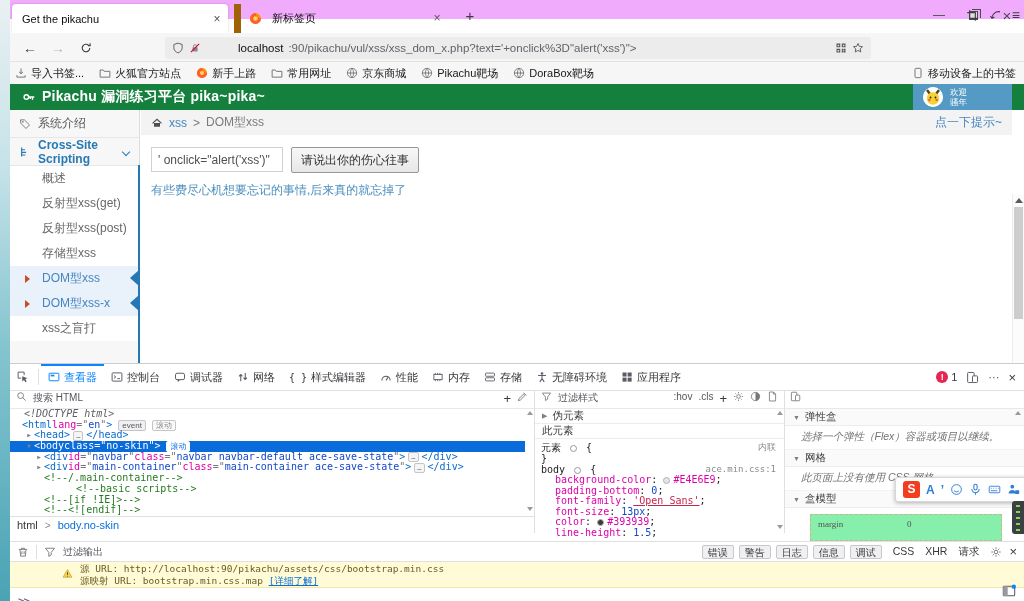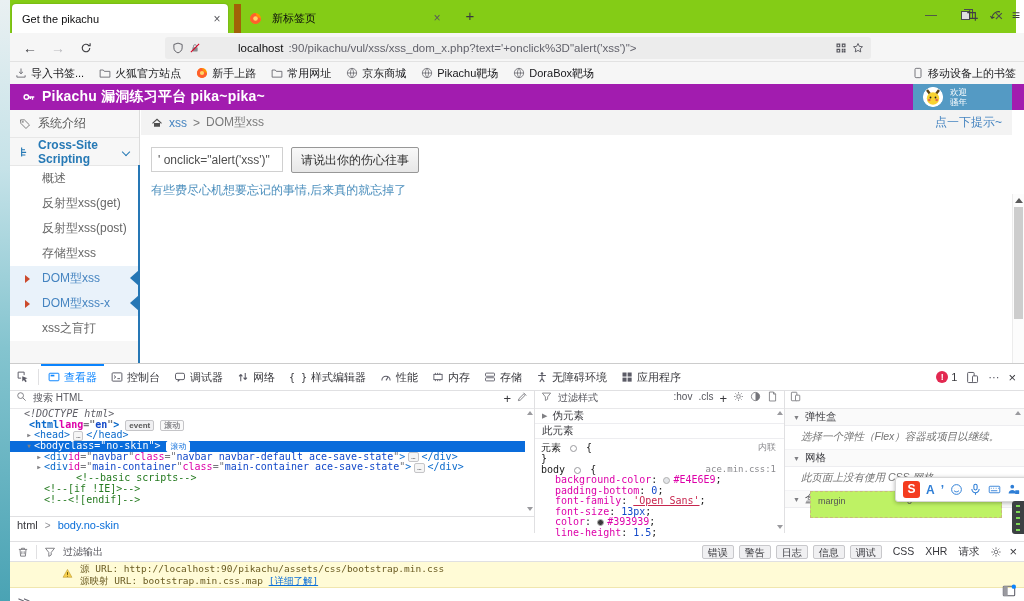--- a/index.html
+++ b/index.html
@@ -10,21 +10,21 @@
 .ic{display:inline-flex;align-items:center;justify-content:center;}
 .ic svg{width:12px;height:12px;}
 
 
 #strip{position:absolute;left:0;top:0;width:10px;height:601px;
 background:linear-gradient(180deg,#e9f0f2 0%,#c5e2e8 28%,#84c4cf 58%,#4aa3b4 100%);}
 
 #win{position:absolute;left:10px;top:0;width:1014px;height:601px;background:#fff;}
 
 
-#tabstrip{position:absolute;left:0;top:0;right:8px;height:33px;background:#84cc16;}
+#tabstrip{position:absolute;left:0;top:0;right:0;height:19px;background:#f0abfc;}
 .tab{position:absolute;top:4px;height:29px;display:flex;align-items:center;font-size:11px;color:#0c0c0d;}
 .tab.active{left:2px;width:216px;background:#fff;border-radius:4px 4px 0 0;box-shadow:0 0 2px rgba(0,0,0,.25);}
 .tab.t2{left:224px;width:214px;border-left:7px solid #a16207;font-family:Liberation Mono, monospace;}
 .tab .ttl{flex:1;padding-left:10px;white-space:nowrap;overflow:hidden;}
 .tab .fav{margin-left:8px;}
 .tab .fav svg{width:13px;height:13px;}
 .tab .tx{width:22px;text-align:center;color:#57575c;font-size:12px;}
 #tabplus{position:absolute;left:450px;top:7px;width:20px;text-align:center;font-size:15px;color:#3a3a3e;}
 #winctl{position:absolute;top:0;right:0;height:30px;display:flex;}
 #winctl .wbtn{width:34px;display:flex;align-items:center;justify-content:center;color:#4a4a4f;font-size:12px;}
@@ -45,21 +45,21 @@
 
 
 #bm{position:absolute;left:0;top:62px;right:0;height:22px;background:#f6f6f6;display:flex;align-items:center;font-size:11px;color:#18181b;}
 #bookmarks{display:flex;align-items:center;padding-left:5px;gap:15px;}
 .bm-item{display:flex;align-items:center;gap:4px;white-space:nowrap;}
 .bm-item .ic{color:#6a6a70;}
 #bmright{position:absolute;right:8px;display:flex;align-items:center;gap:4px;color:#18181b;}
 #bmright .ic{color:#6a6a70;}
 
 
-#phead{position:absolute;left:0;top:84px;right:0;height:26px;background:#a21caf;color:#fff;}
+#phead{position:absolute;left:0;top:84px;right:0;height:26px;background:#15803d;color:#fff;}
 #phead .keyic{position:absolute;left:12px;top:6px;color:#fff;}
 #phead .keyic svg{width:14px;height:14px;}
 #ptitle{position:absolute;left:32px;top:4px;font-size:14px;font-weight:600;letter-spacing:.2px;}
 #pavatar{position:absolute;left:903px;top:0;width:99px;height:26px;background:#549ac4;display:flex;align-items:center;}
 #pavatar .av{width:20px;height:20px;border-radius:50%;overflow:hidden;margin-left:10px;background:#fff;}
 #pavatar .av svg{width:20px;height:20px;}
 #pavatar .wel{font-size:8.5px;line-height:10px;margin-left:7px;}
 
 
 #pbody{position:absolute;left:0;top:110px;right:0;height:253px;background:#fff;overflow:hidden;}
@@ -164,22 +164,22 @@
 .pv-color{color:#dd00a9;}
 .pv-font{color:#c7254e;text-decoration:underline;}
 .swatch{display:inline-block;width:7px;height:7px;border-radius:50%;border:1px solid #b0b0b0;vertical-align:-1px;margin-right:3px;}
 
 
 .l-tab{padding:0 8px;position:relative;height:18px;display:flex;align-items:center;color:#38383d;}
 .l-tab.active{color:#0a84ff;}
 .l-tab.active::after{content:'';position:absolute;bottom:-1px;left:4px;right:4px;height:2px;background:#0a84ff;}
 .l-sec{height:17px;display:flex;align-items:center;gap:5px;padding:0 8px;border-bottom:1px solid #ededf0;background:#fafafa;color:#38383d;font-size:10.5px;}
 .l-desc{padding:4px 8px 5px 16px;font-style:italic;color:#737373;font-size:10.5px;border-bottom:1px solid #f3f3f5;}
-#boxmodel{position:absolute;left:25px;top:100px;width:192px;height:27px;background:#bef264;border:1px dashed #c9b97e;
-font-family:Liberation Sans, sans-serif;font-size:9px;color:#555;}
+#boxmodel{position:absolute;left:25px;top:123px;width:192px;height:27px;background:#86efac;border:1px dashed #c9b97e;
+font-family:Liberation Serif, serif;font-size:9px;color:#555;}
 #boxmodel .bm-label{position:absolute;left:7px;top:4px;}
 #boxmodel .bm-top{position:absolute;left:96px;top:4px;}
 
 
 #sogou{position:absolute;left:885px;top:113px;height:25px;background:#fff;border:1px solid #d8d8d8;border-radius:3px;
 display:flex;align-items:center;gap:6px;padding:0 7px;box-shadow:0 1px 4px rgba(0,0,0,.3);z-index:5;}
 #sogou .sg-s{width:17px;height:17px;background:#f43c1f;color:#fff;border-radius:3px;font-weight:bold;font-size:12px;text-align:center;line-height:17px;}
 #sogou .sgi{color:#2e7ed6;font-size:12px;font-weight:bold;display:inline-flex;align-items:center;}
 #sogou .sgi svg{width:13px;height:13px;}
 #sghandle{position:absolute;left:1002px;top:137px;width:12px;height:33px;background:#3c4043;border-radius:3px 0 0 3px;z-index:6;
@@ -592,21 +592,21 @@
                 <svg viewBox="0 0 16 16" stroke="currentColor" fill="none" stroke-width="1.3">
                   <path d="M2 14l.8-2.8 6.7-6.7 2 2-6.7 6.7zM9.5 2.5l4 4"></path>
                 </svg>
               </span>
           </div>
           <div id="markup">
               <div class="m-line" style="padding-left: 4px;">
                 <span class="tw"></span>
                 <span class="tk tk-d">&lt;!DOCTYPE html&gt;</span>
               </div>
-              <div class="m-line" style="padding-left: 9px; font-weight: bold;">
+              <div class="m-line" style="padding-left: 2px;">
                 <span class="tw"></span>
                 <span class="tk tk-t">&lt;html</span>
                 <span class="tk tk-a"> lang</span>
                 <span class="tk tk-p">="</span>
                 <span class="tk tk-v">en</span>
                 <span class="tk tk-p">"</span>
                 <span class="tk tk-t">&gt;</span>
                 <span class="mbadge">event</span>
                 <span class="mbadge light">滚动</span>
               </div>
@@ -649,20 +649,24 @@
                 <span class="tk tk-v">main-container</span>
                 <span class="tk tk-p">"</span>
                 <span class="tk tk-a"> class</span>
                 <span class="tk tk-p">="</span>
                 <span class="tk tk-v">main-container ace-save-state</span>
                 <span class="tk tk-p">"</span>
                 <span class="tk tk-t">&gt;</span>
                 <span class="ebox">…</span>
                 <span class="tk tk-t">&lt;/div&gt;</span>
               </div>
+              <div class="m-line" style="padding-left: 24px;">
+                <span class="tw"></span>
+                <span class="tk tk-c">&lt;!--/.main-container--&gt;</span>
+              </div>
               <div class="m-line" style="padding-left: 24px; margin-left: 32px;">
                 <span class="tw"></span>
                 <span class="tk tk-c">&lt;!--basic scripts--&gt;</span>
               </div>
               <div class="m-line" style="padding-left: 24px;">
                 <span class="tw"></span>
                 <span class="tk tk-c">&lt;!--[if !IE]&gt;--&gt;</span>
               </div>
               <div class="m-line" style="padding-left: 24px;">
                 <span class="tw"></span>

